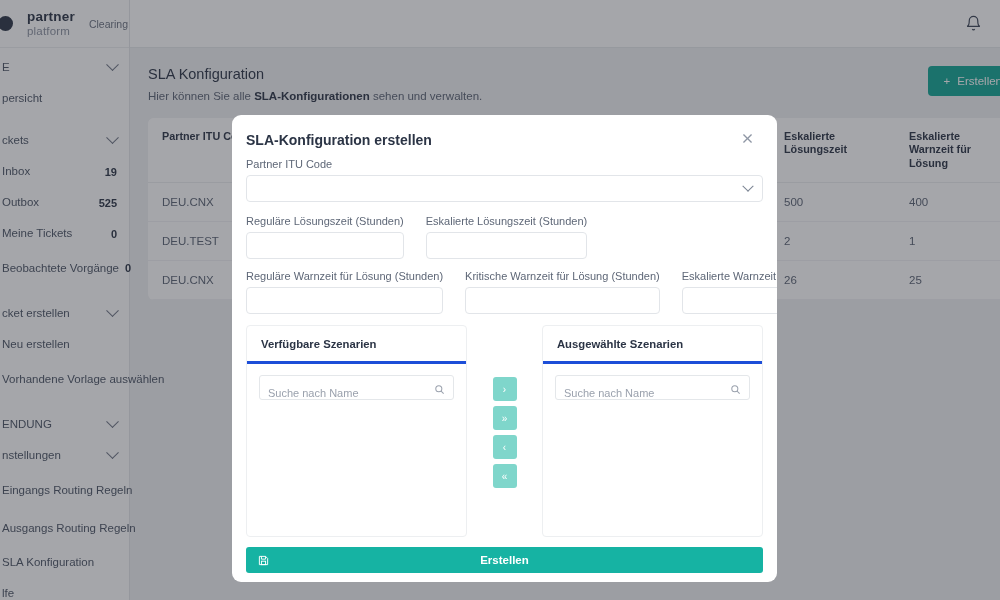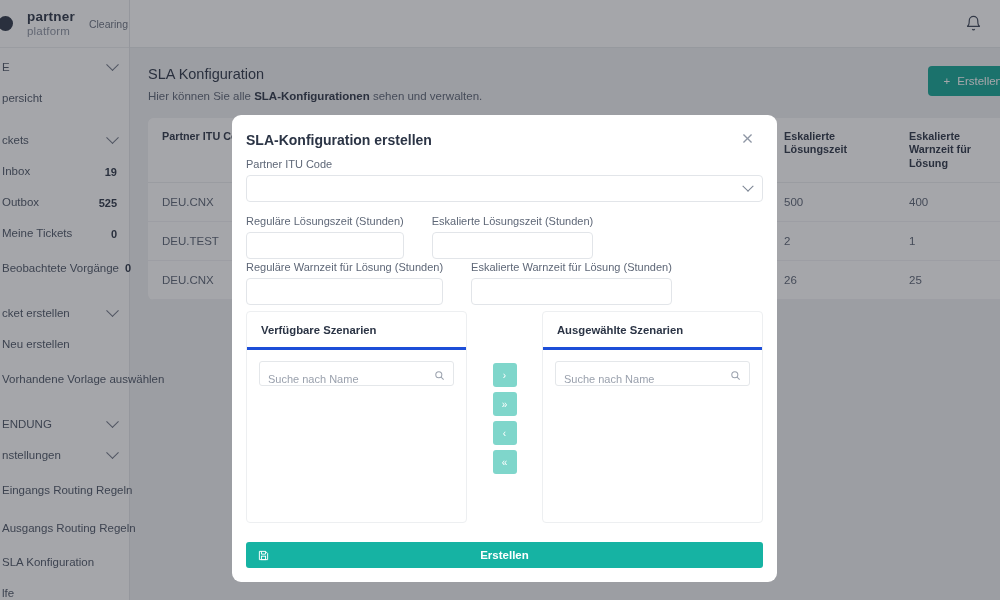--- a/index.html
+++ b/index.html
@@ -213,22 +213,22 @@
   }
   .sel-chev {
     width: 8px; height: 8px;
     border-right: 1.5px solid #7b8493;
     border-bottom: 1.5px solid #7b8493;
     transform: rotate(45deg) translate(-2px,-2px);
   }
   .grid3 {
     display: grid;
     grid-template-columns: 1fr 1fr 1fr;
-    gap: 0 28px;
-    margin-bottom: 2px;
+    gap: 0 22px;
+    margin-bottom: 11px;
   }
   .input-box {
     height: 27px;
     border: 1px solid #e2e5e9;
     border-radius: 4px;
     background: #fff;
   }
 
   
   .transfer {
@@ -476,20 +476,24 @@
           <div class="input-box"></div>
         </div>
       </div>
 
       <div class="grid3">
         <div>
           <div class="field-label">Reguläre Warnzeit für Lösung (Stunden)</div>
           <div class="input-box"></div>
         </div>
         <div>
+          <div class="field-label">Kritische Warnzeit für Lösung (Stunden)</div>
+          <div class="input-box"></div>
+        </div>
+        <div>
           <div class="field-label">Eskalierte Warnzeit für Lösung (Stunden)</div>
           <div class="input-box"></div>
         </div>
       </div>
 
       <div class="transfer">
         <div class="panel">
           <div class="panel-title">Verfügbare Szenarien</div>
           <div class="panel-search">
             <span class="ph">Suche nach Name</span>

